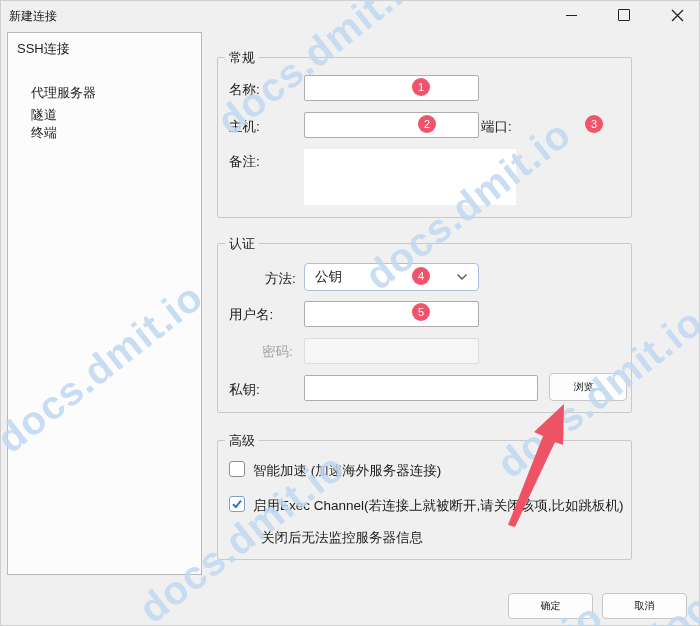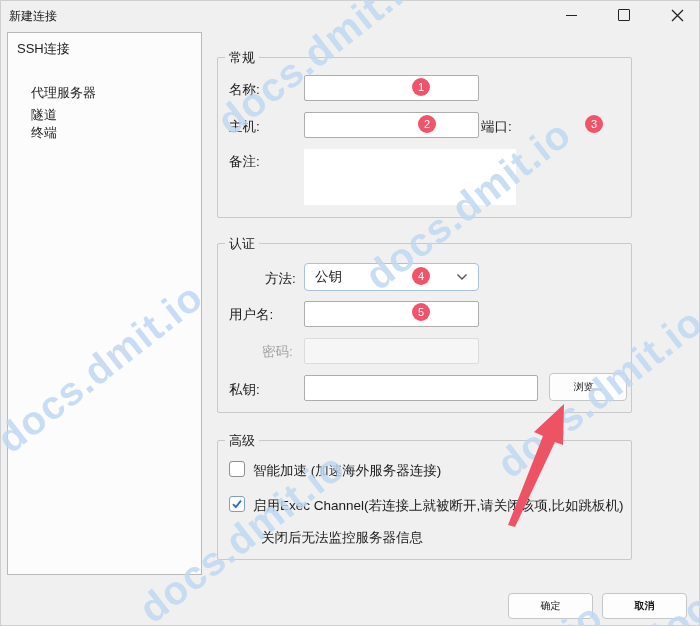--- a/index.html
+++ b/index.html
@@ -122,21 +122,21 @@
     <div class="cbx checked" style="left:11px; top:55px;">
       <svg width="12" height="12" viewBox="0 0 12 12">
         <path d="M2 6.2 L4.8 9 L10 2.6" stroke="#2e6fc8" stroke-width="1.9" fill="none"></path>
       </svg>
     </div>
     <span class="cbl" style="left:35px; top:56px;">启用Exec Channel(若连接上就被断开,请关闭该项,比如跳板机)</span>
     <span class="cbl" style="left:35px; top:88px;margin-left:8px;">关闭后无法监控服务器信息</span>
   </div>
 
   <div class="btn" style="left:508px; top:593px; width:85px; height:26px;">确定</div>
-  <div class="btn" style="left:602px; top:593px; width:85px; height:26px;font-weight:bold;">取消</div>
+  <div class="btn" style="left:602px; top:593px; width:85px; height:26px;">取消</div>
 
   <div class="badge" style="left:412px; top:78px;">1</div>
   <div class="badge" style="left:418px; top:115px;">2</div>
   <div class="badge" style="left:585px; top:115px;">3</div>
   <div class="badge" style="left:412px; top:267px;">4</div>
   <div class="badge" style="left:412px; top:303px;">5</div>
 
   <span class="wm" style="left:320px; top:50px;">docs.dmit.io</span>
   <span class="wm" style="left:468px; top:205px;">docs.dmit.io</span>
   <span class="wm" style="left:100px; top:368px;">docs.dmit.io</span>

